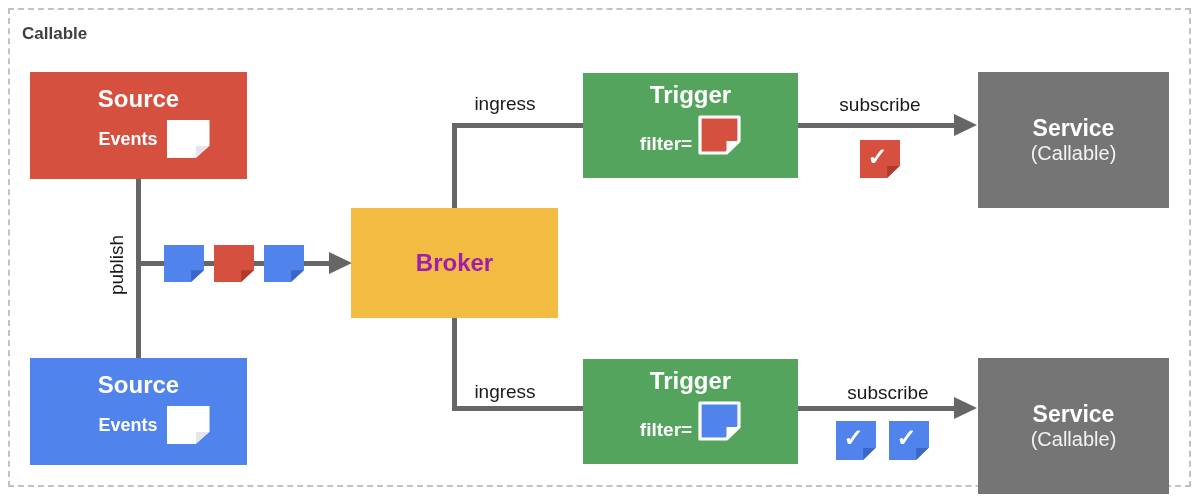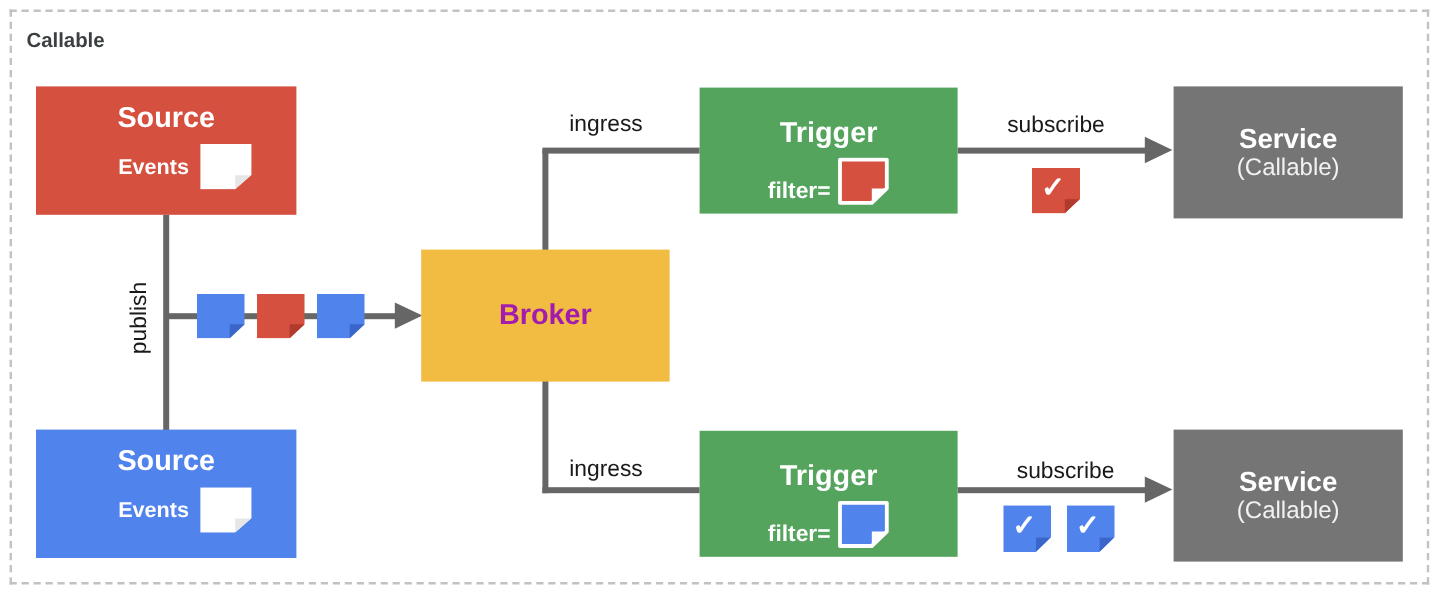--- a/index.html
+++ b/index.html
@@ -35,25 +35,25 @@
   .node .title { font-size:24px; font-weight:bold; line-height:28px; }
   .src { left:30px; width:217px; height:107px; background:#d5503f; padding-top:13px; box-sizing:border-box; }
   .src.blue { background:#5183ec; }
   .src-row { display:flex; align-items:center; justify-content:center; gap:9px; margin-top:7px; padding-left:31px; }
   .src-row .lbl { font-size:18px; font-weight:bold; }
   .broker {
     left:351px; top:208px; width:207px; height:110px; background:#f2bb42;
     display:flex; align-items:center; justify-content:center;
   }
   .broker .title { color:#a21caf; }
-  .trigger { left:583px; width:215px; height:105px; background:#54a45d; padding-top:24px; box-sizing:border-box; }
+  .trigger { left:583px; width:215px; height:105px; background:#54a45d; padding-top:8px; box-sizing:border-box; }
   .trig-row { display:flex; align-items:flex-end; justify-content:center; gap:6px; margin-top:6px; }
   .trig-row .lbl { font-size:19px; font-weight:bold; }
   .service {
-    left:978px; width:191px; height:110px; background:#757575;
+    left:978px; width:191px; height:136px; background:#757575;
     display:flex; flex-direction:column; align-items:center; justify-content:center;
   }
   .service .title { font-size:23px; line-height:25px; }
   .service .subtitle { font-size:20px; line-height:24px; color:#f2f2f2; }
   
   .note {
     position:absolute; z-index:2;
     clip-path:polygon(0 0, 100% 0, 100% 68%, 68% 100%, 0 100%);
   }
   .note .flap {

